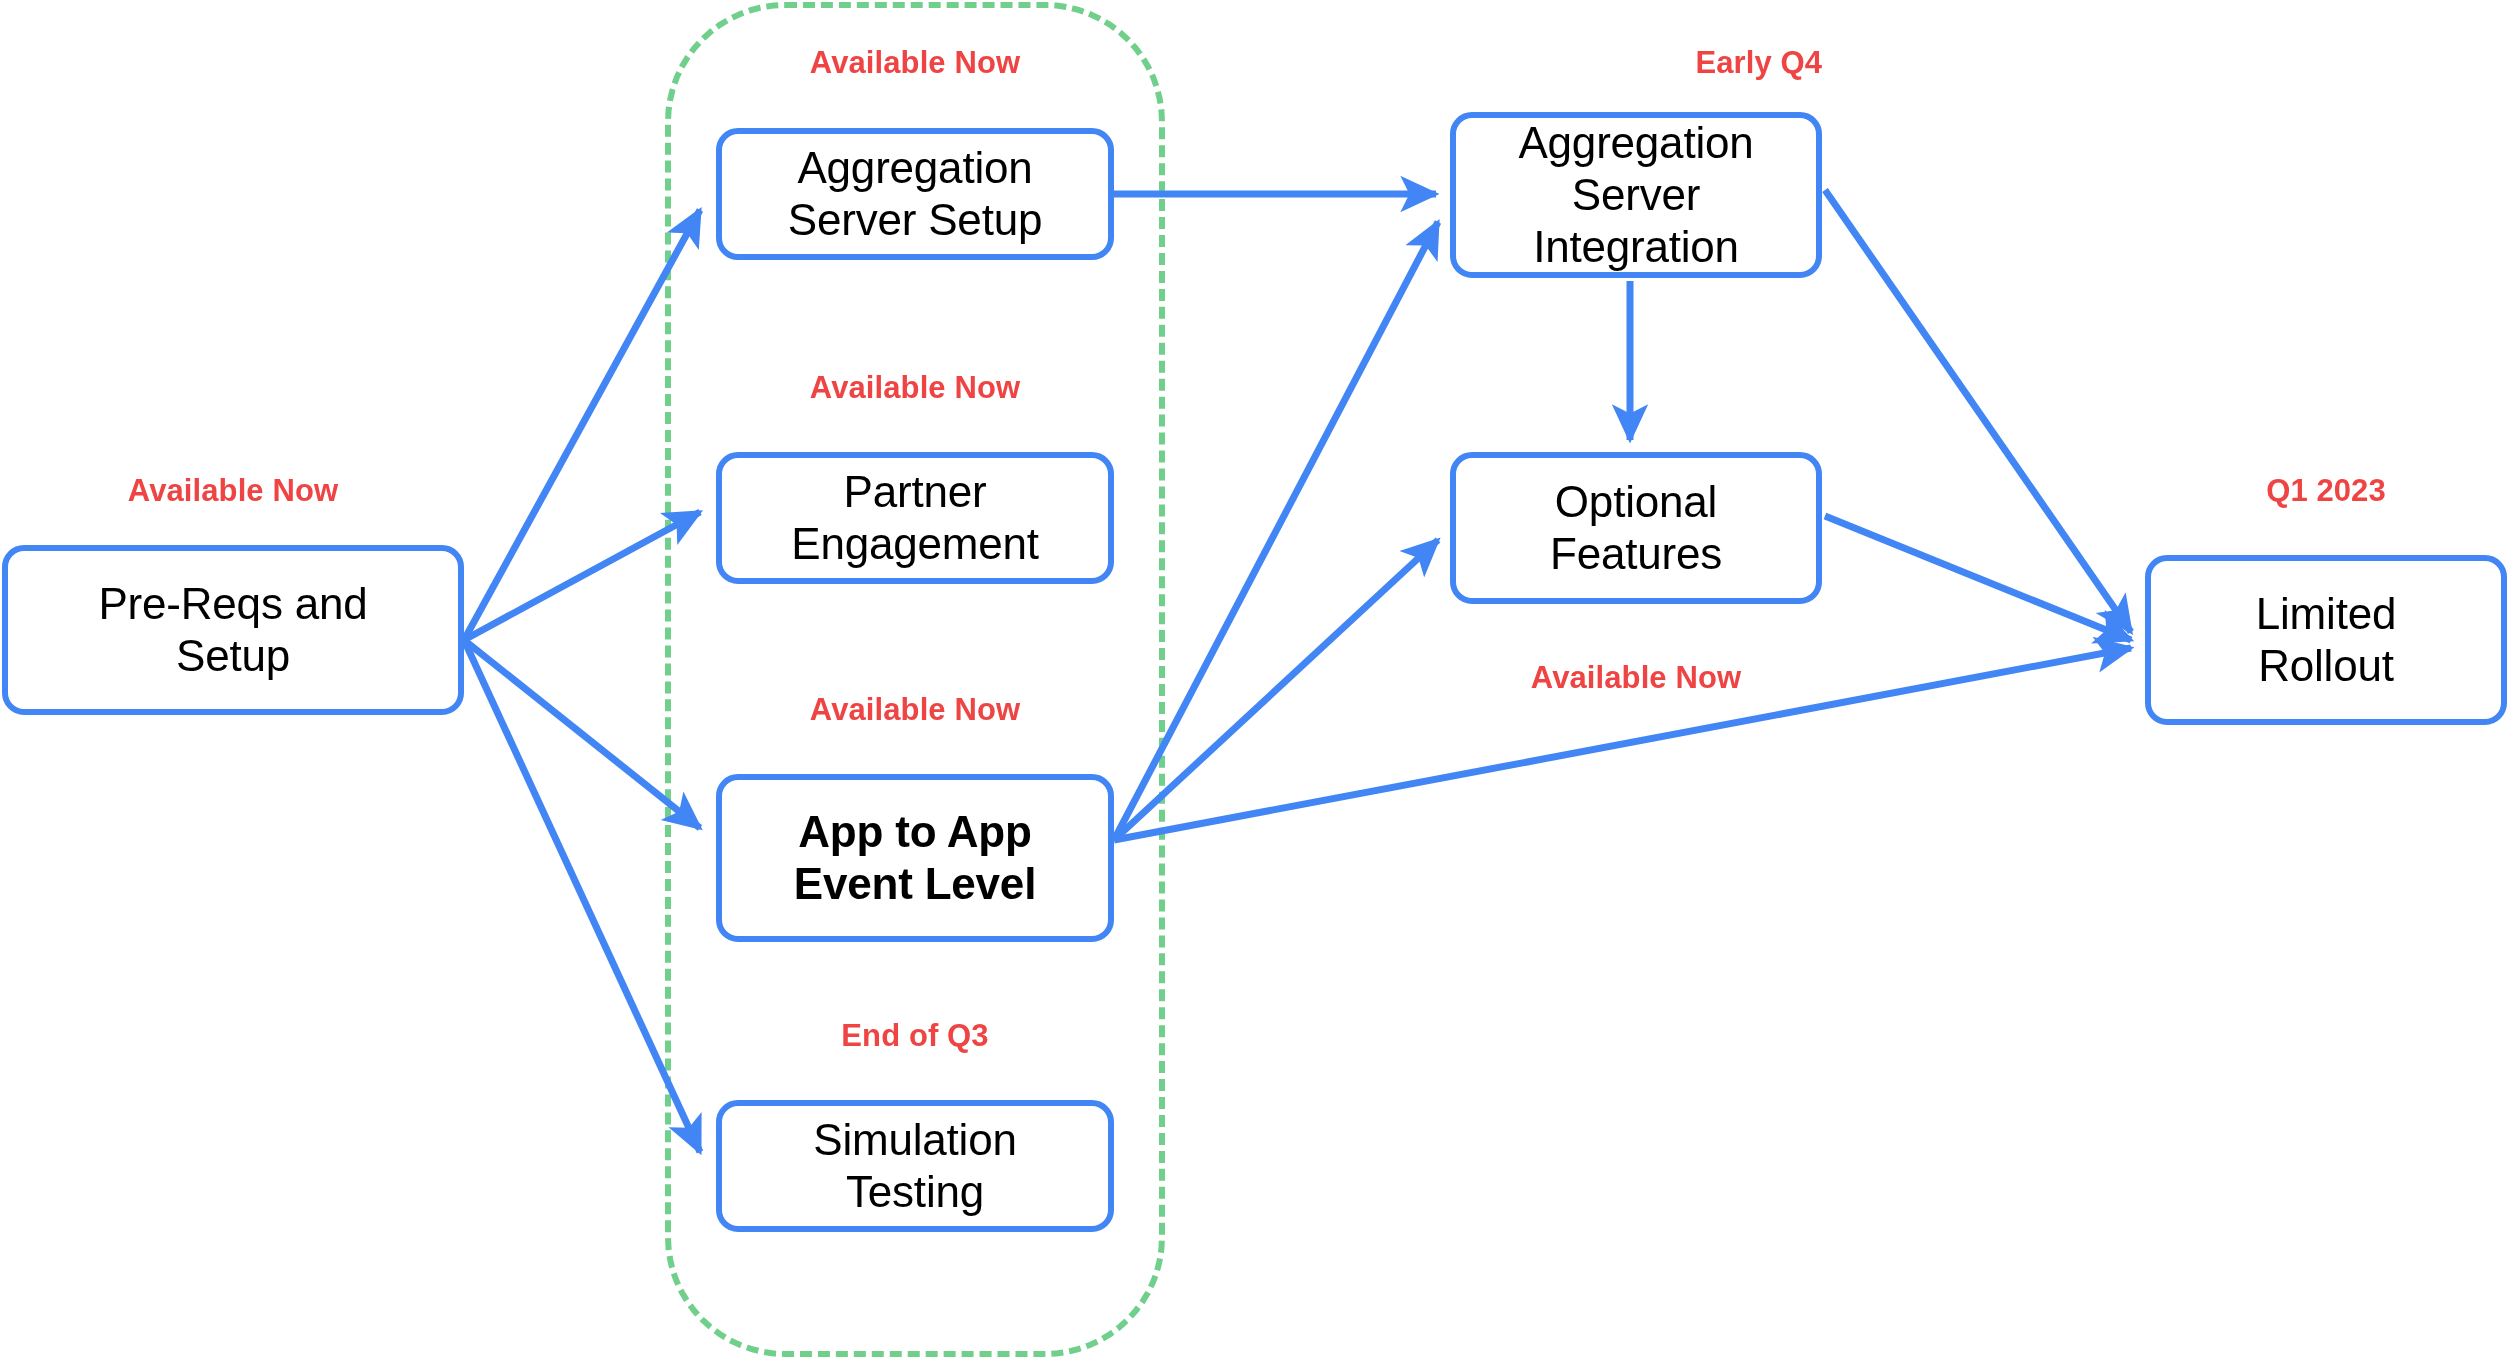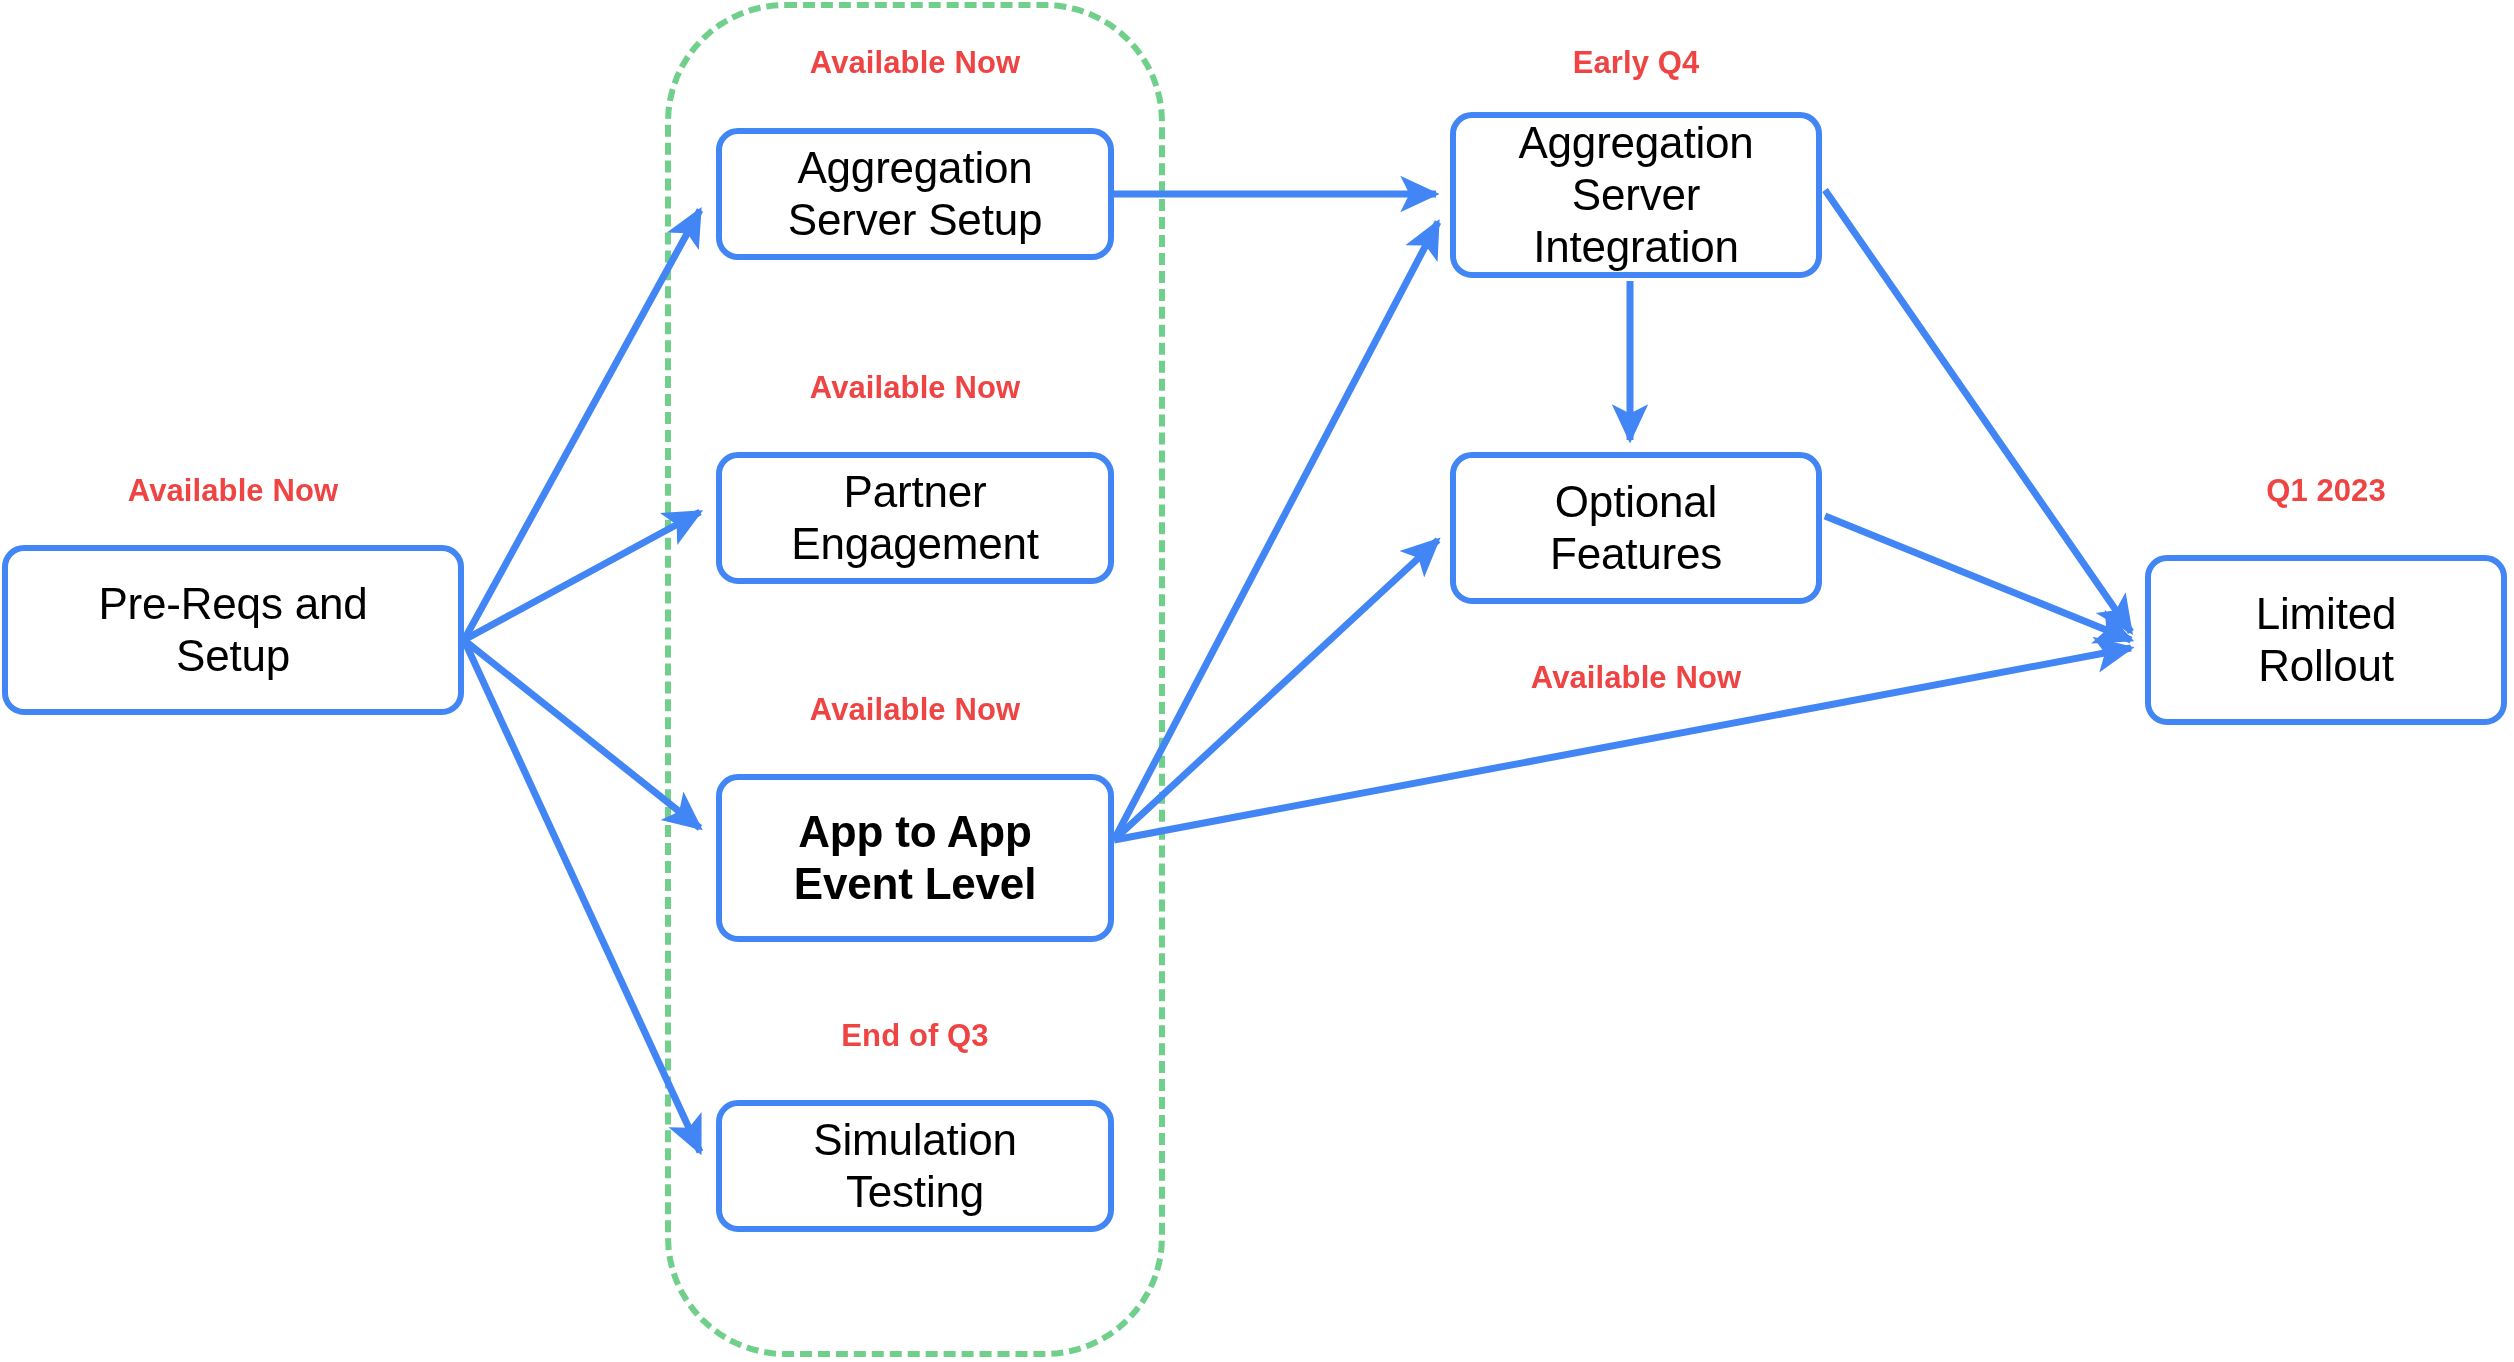--- a/index.html
+++ b/index.html
@@ -95,21 +95,21 @@
       <path d="M 1630,281 L 1630,440"></path>
 
       <path d="M 1825,190 L 2131,632"></path>
 
       <path d="M 1825,516 L 2131,640"></path>
     </g>
   </svg>
 
   <div class="caption" style="left:716px;top:45px;width:398px;">Available Now</div>
 
-  <div class="caption" style="left:1450px;top:45px;width:372px;">Early Q4</div>
+  <div class="caption" style="left:1450px;top:45px;width:372px;text-align:right;">Early Q4</div>
 
   <div class="caption" style="left:2px;top:473px;width:462px;">Available Now</div>
 
   <div class="caption" style="left:716px;top:370px;width:398px;">Available Now</div>
 
   <div class="caption" style="left:2145px;top:473px;width:362px;">Q1 2023</div>
 
   <div class="caption" style="left:716px;top:692px;width:398px;">Available Now</div>
 
   <div class="caption" style="left:1450px;top:660px;width:372px;">Available Now</div>

